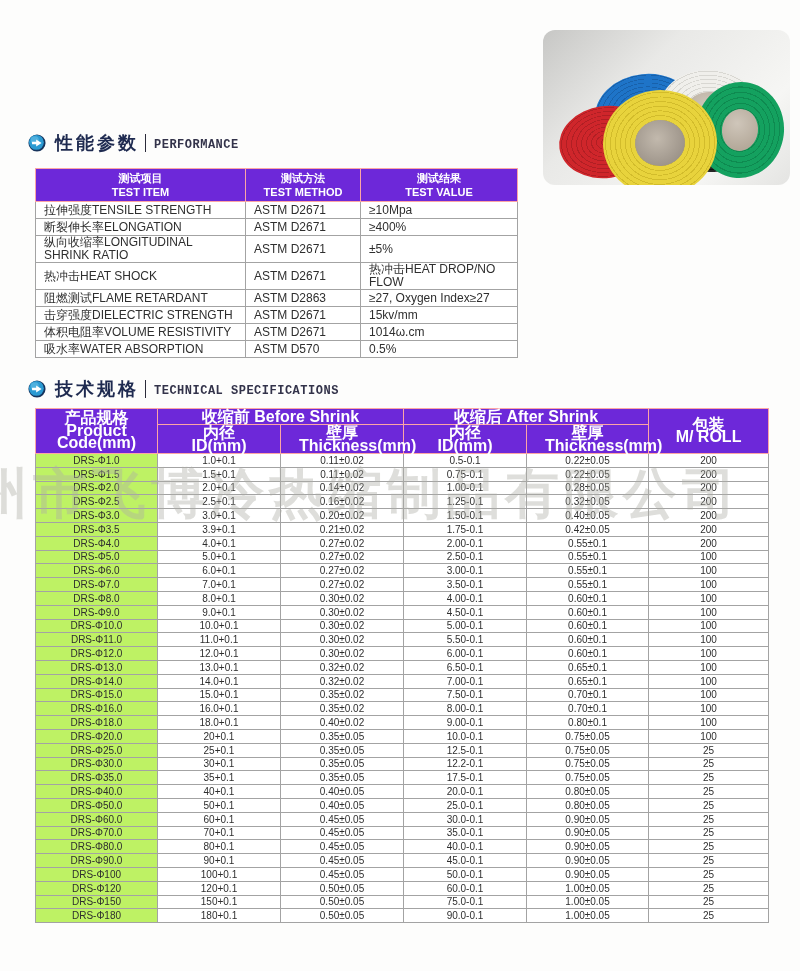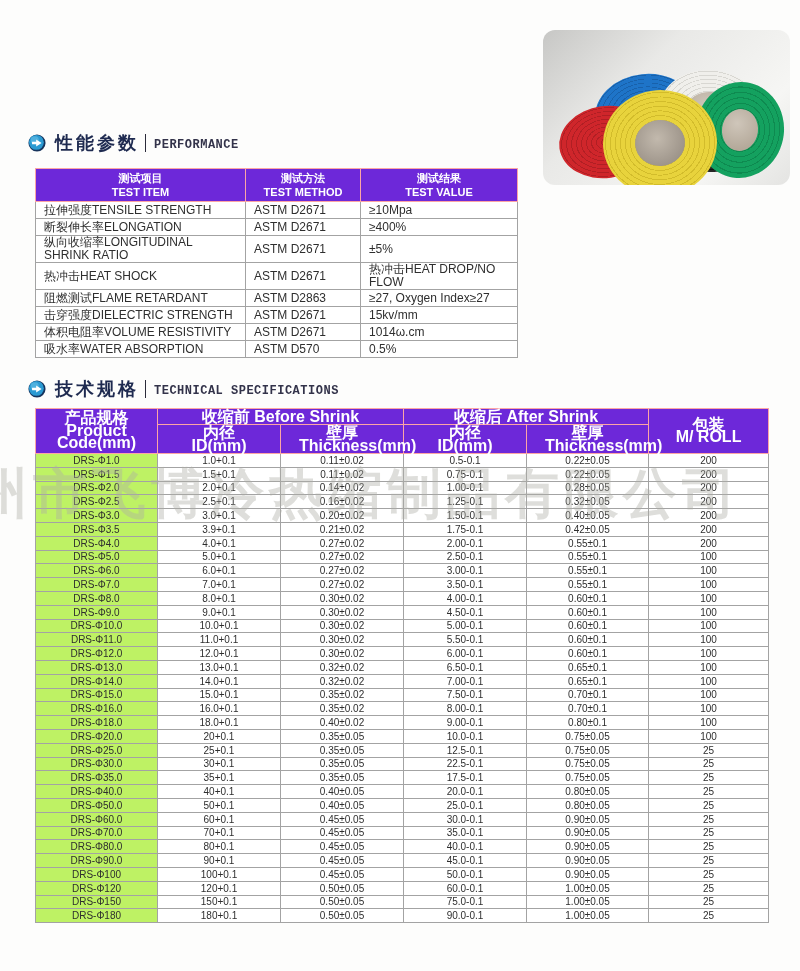--- a/index.html
+++ b/index.html
@@ -381,21 +381,21 @@
           <td>25+0.1</td>
           <td>0.35±0.05</td>
           <td>12.5-0.1</td>
           <td>0.75±0.05</td>
           <td>25</td>
         </tr>
         <tr>
           <td class="first">DRS-Φ30.0</td>
           <td>30+0.1</td>
           <td>0.35±0.05</td>
-          <td>22.5-0.1</td>
+          <td>12.2-0.1</td>
           <td>0.75±0.05</td>
           <td>25</td>
         </tr>
         <tr>
           <td class="first">DRS-Φ35.0</td>
           <td>35+0.1</td>
           <td>0.35±0.05</td>
           <td>17.5-0.1</td>
           <td>0.75±0.05</td>
           <td>25</td>

